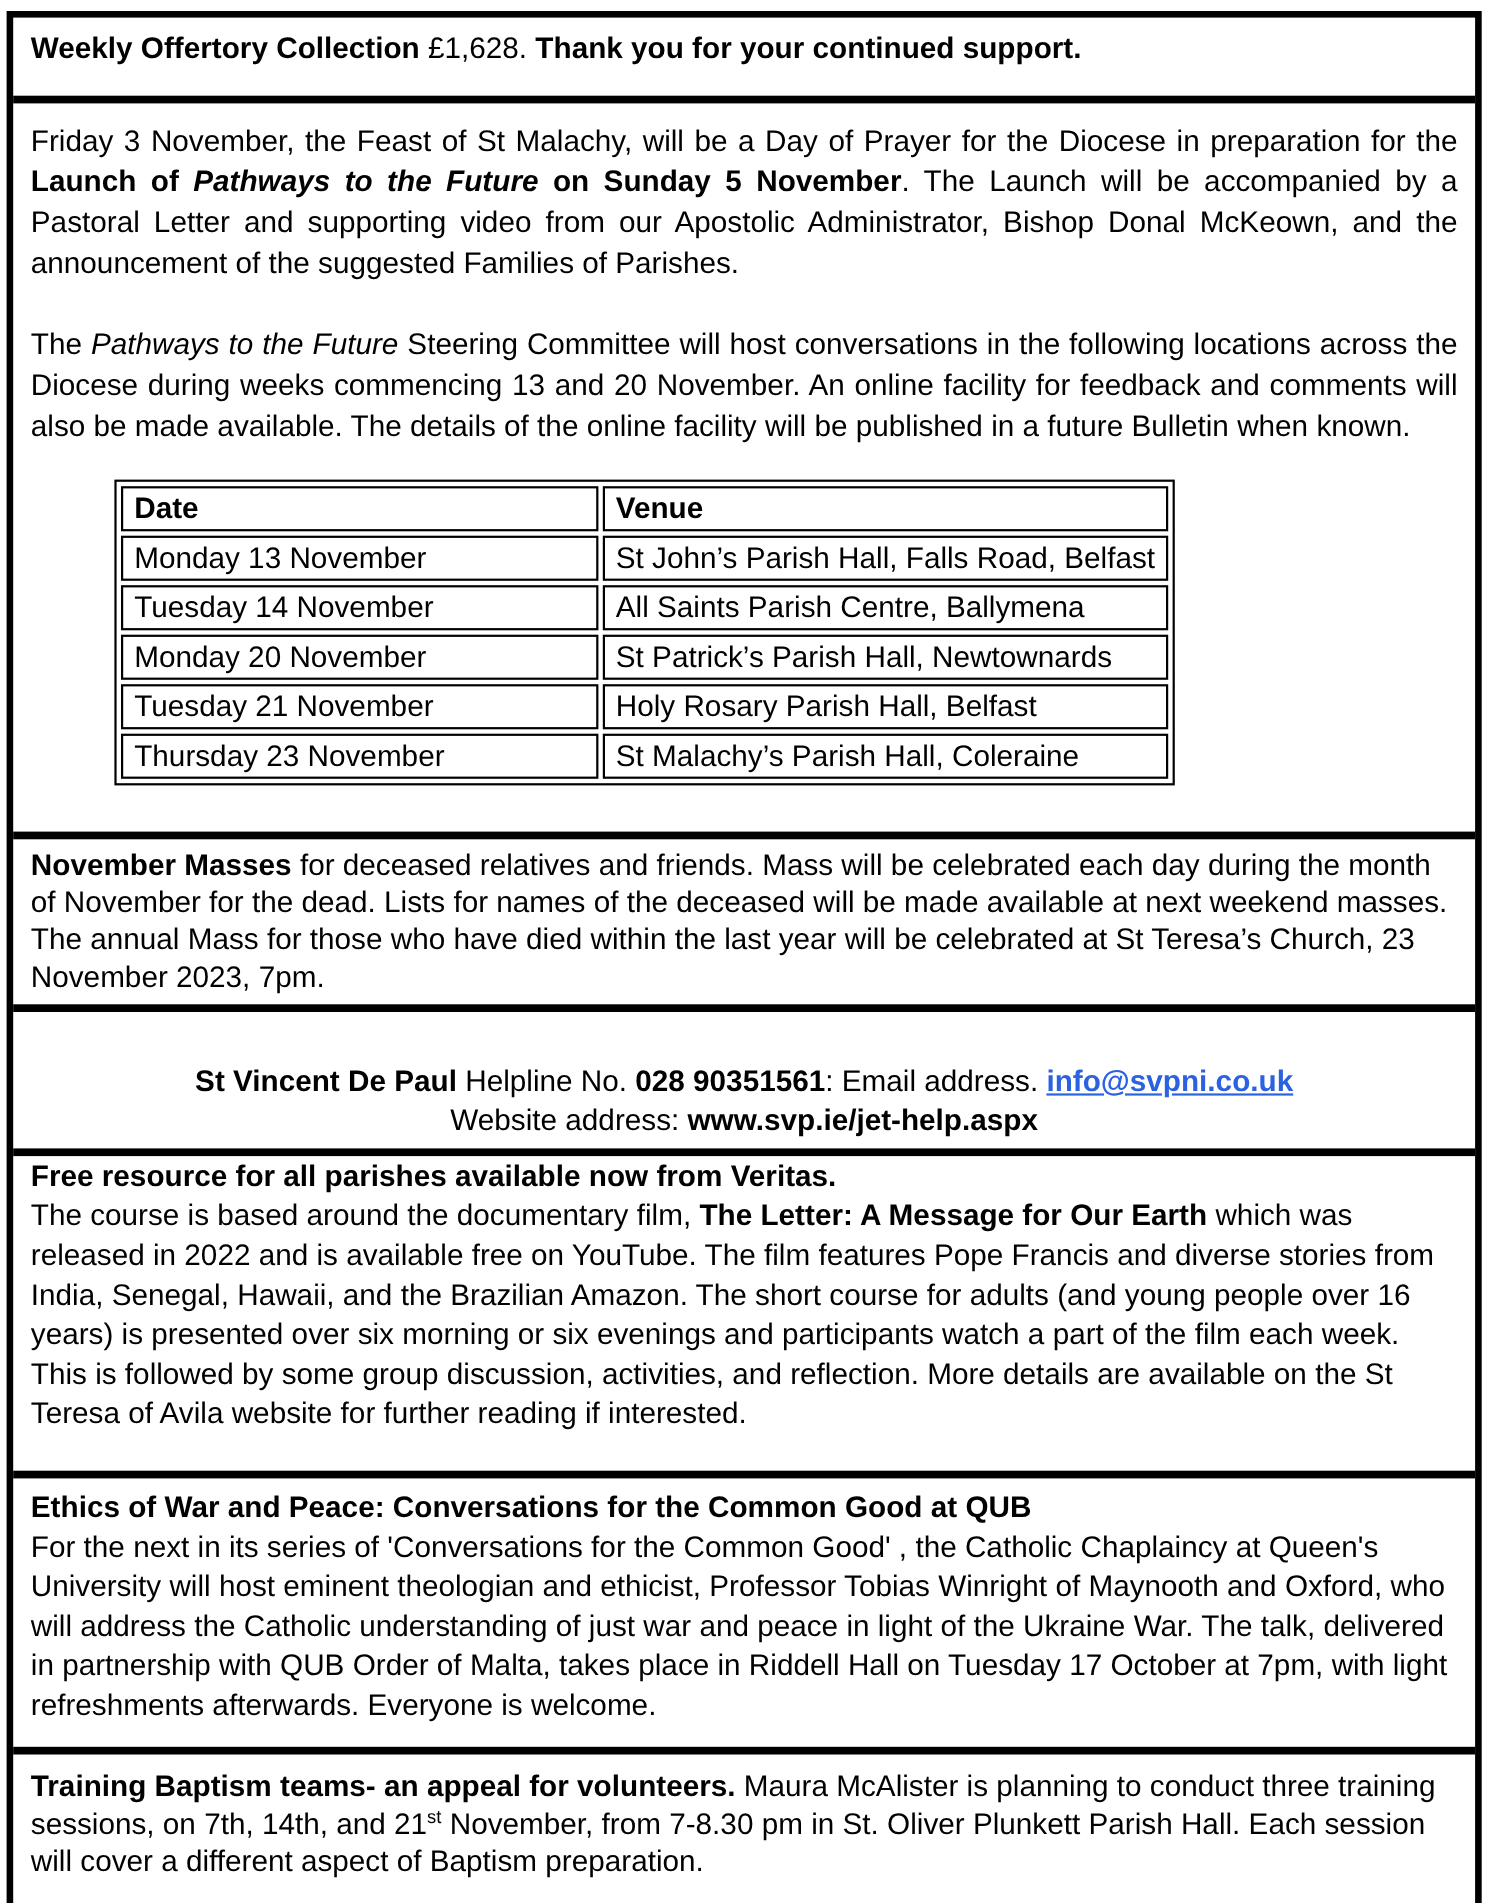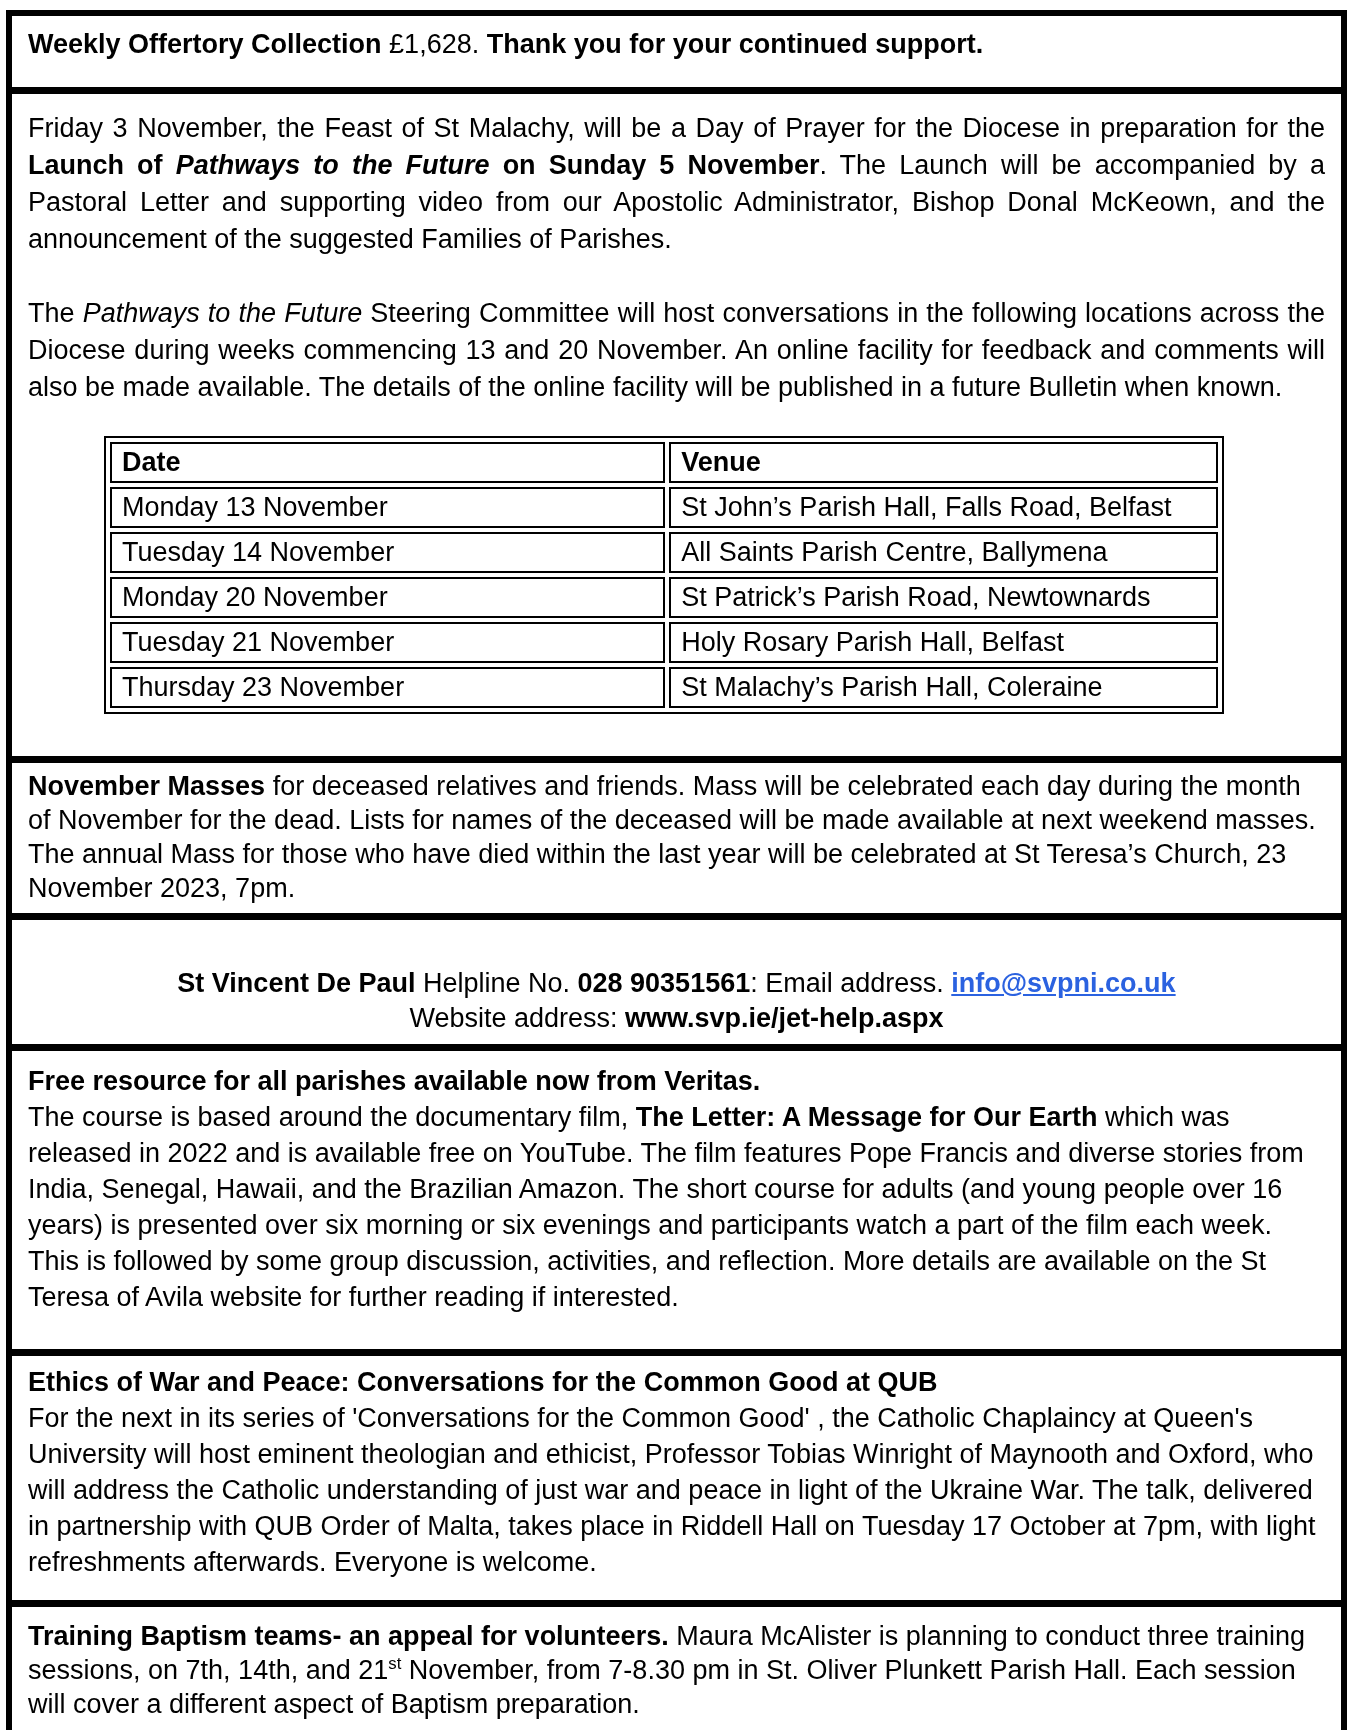--- a/index.html
+++ b/index.html
@@ -20,36 +20,36 @@
   .section{
     border-bottom:7px solid #000;
     padding:8px 18px;
   }
   .section:last-child{border-bottom:none;}
 
   .s-offertory{padding:10px 16px 24px;}
   .s-pathways{padding:16px 16px 42px;}
   .s-masses{padding:6px 16px 8px;line-height:34px;}
   .s-svp{padding:6px 16px 8px;text-align:center;line-height:35px;margin-top:40px;}
-  .s-veritas{padding:12px 16px 34px;line-height:36px;}
+  .s-veritas{padding:0 16px 34px;line-height:36px;}
   .s-ethics{padding:8px 16px 20px;line-height:36px;}
   .s-baptism{padding:12px 16px 46px;line-height:34px;}
 
   p{margin:0;}
   .just{text-align:justify;}
   .blank-line{height:37px;}
 
   .b{font-weight:bold;}
   .i{font-style:italic;}
   .sup{vertical-align:super;font-size:0.62em;line-height:0;}
   .link{color:#2b62e0;text-decoration:underline;cursor:pointer;}
 
   table.venue-table{
     margin:30px 0 0 76px;
-    width:1120px;
+    width:964px;
     border:2px solid #000;
     border-collapse:separate;
     border-spacing:4px;
   }
   table.venue-table th,
   table.venue-table td{
     border:2px solid #000;
     padding:1px 10px 2px;
     line-height:34px;
     font-size:27px;
@@ -85,21 +85,21 @@
           <tr>
             <td>Monday 13 November</td>
             <td>St John’s Parish Hall, Falls Road, Belfast</td>
           </tr>
           <tr>
             <td>Tuesday 14 November</td>
             <td>All Saints Parish Centre, Ballymena</td>
           </tr>
           <tr>
             <td>Monday 20 November</td>
-            <td>St Patrick’s Parish Road, Newtownards</td>
+            <td>St Patrick’s Parish Hall, Newtownards</td>
           </tr>
           <tr>
             <td>Tuesday 21 November</td>
             <td>Holy Rosary Parish Hall, Belfast</td>
           </tr>
           <tr>
             <td>Thursday 23 November</td>
             <td>St Malachy’s Parish Hall, Coleraine</td>
           </tr>
         </tbody>

